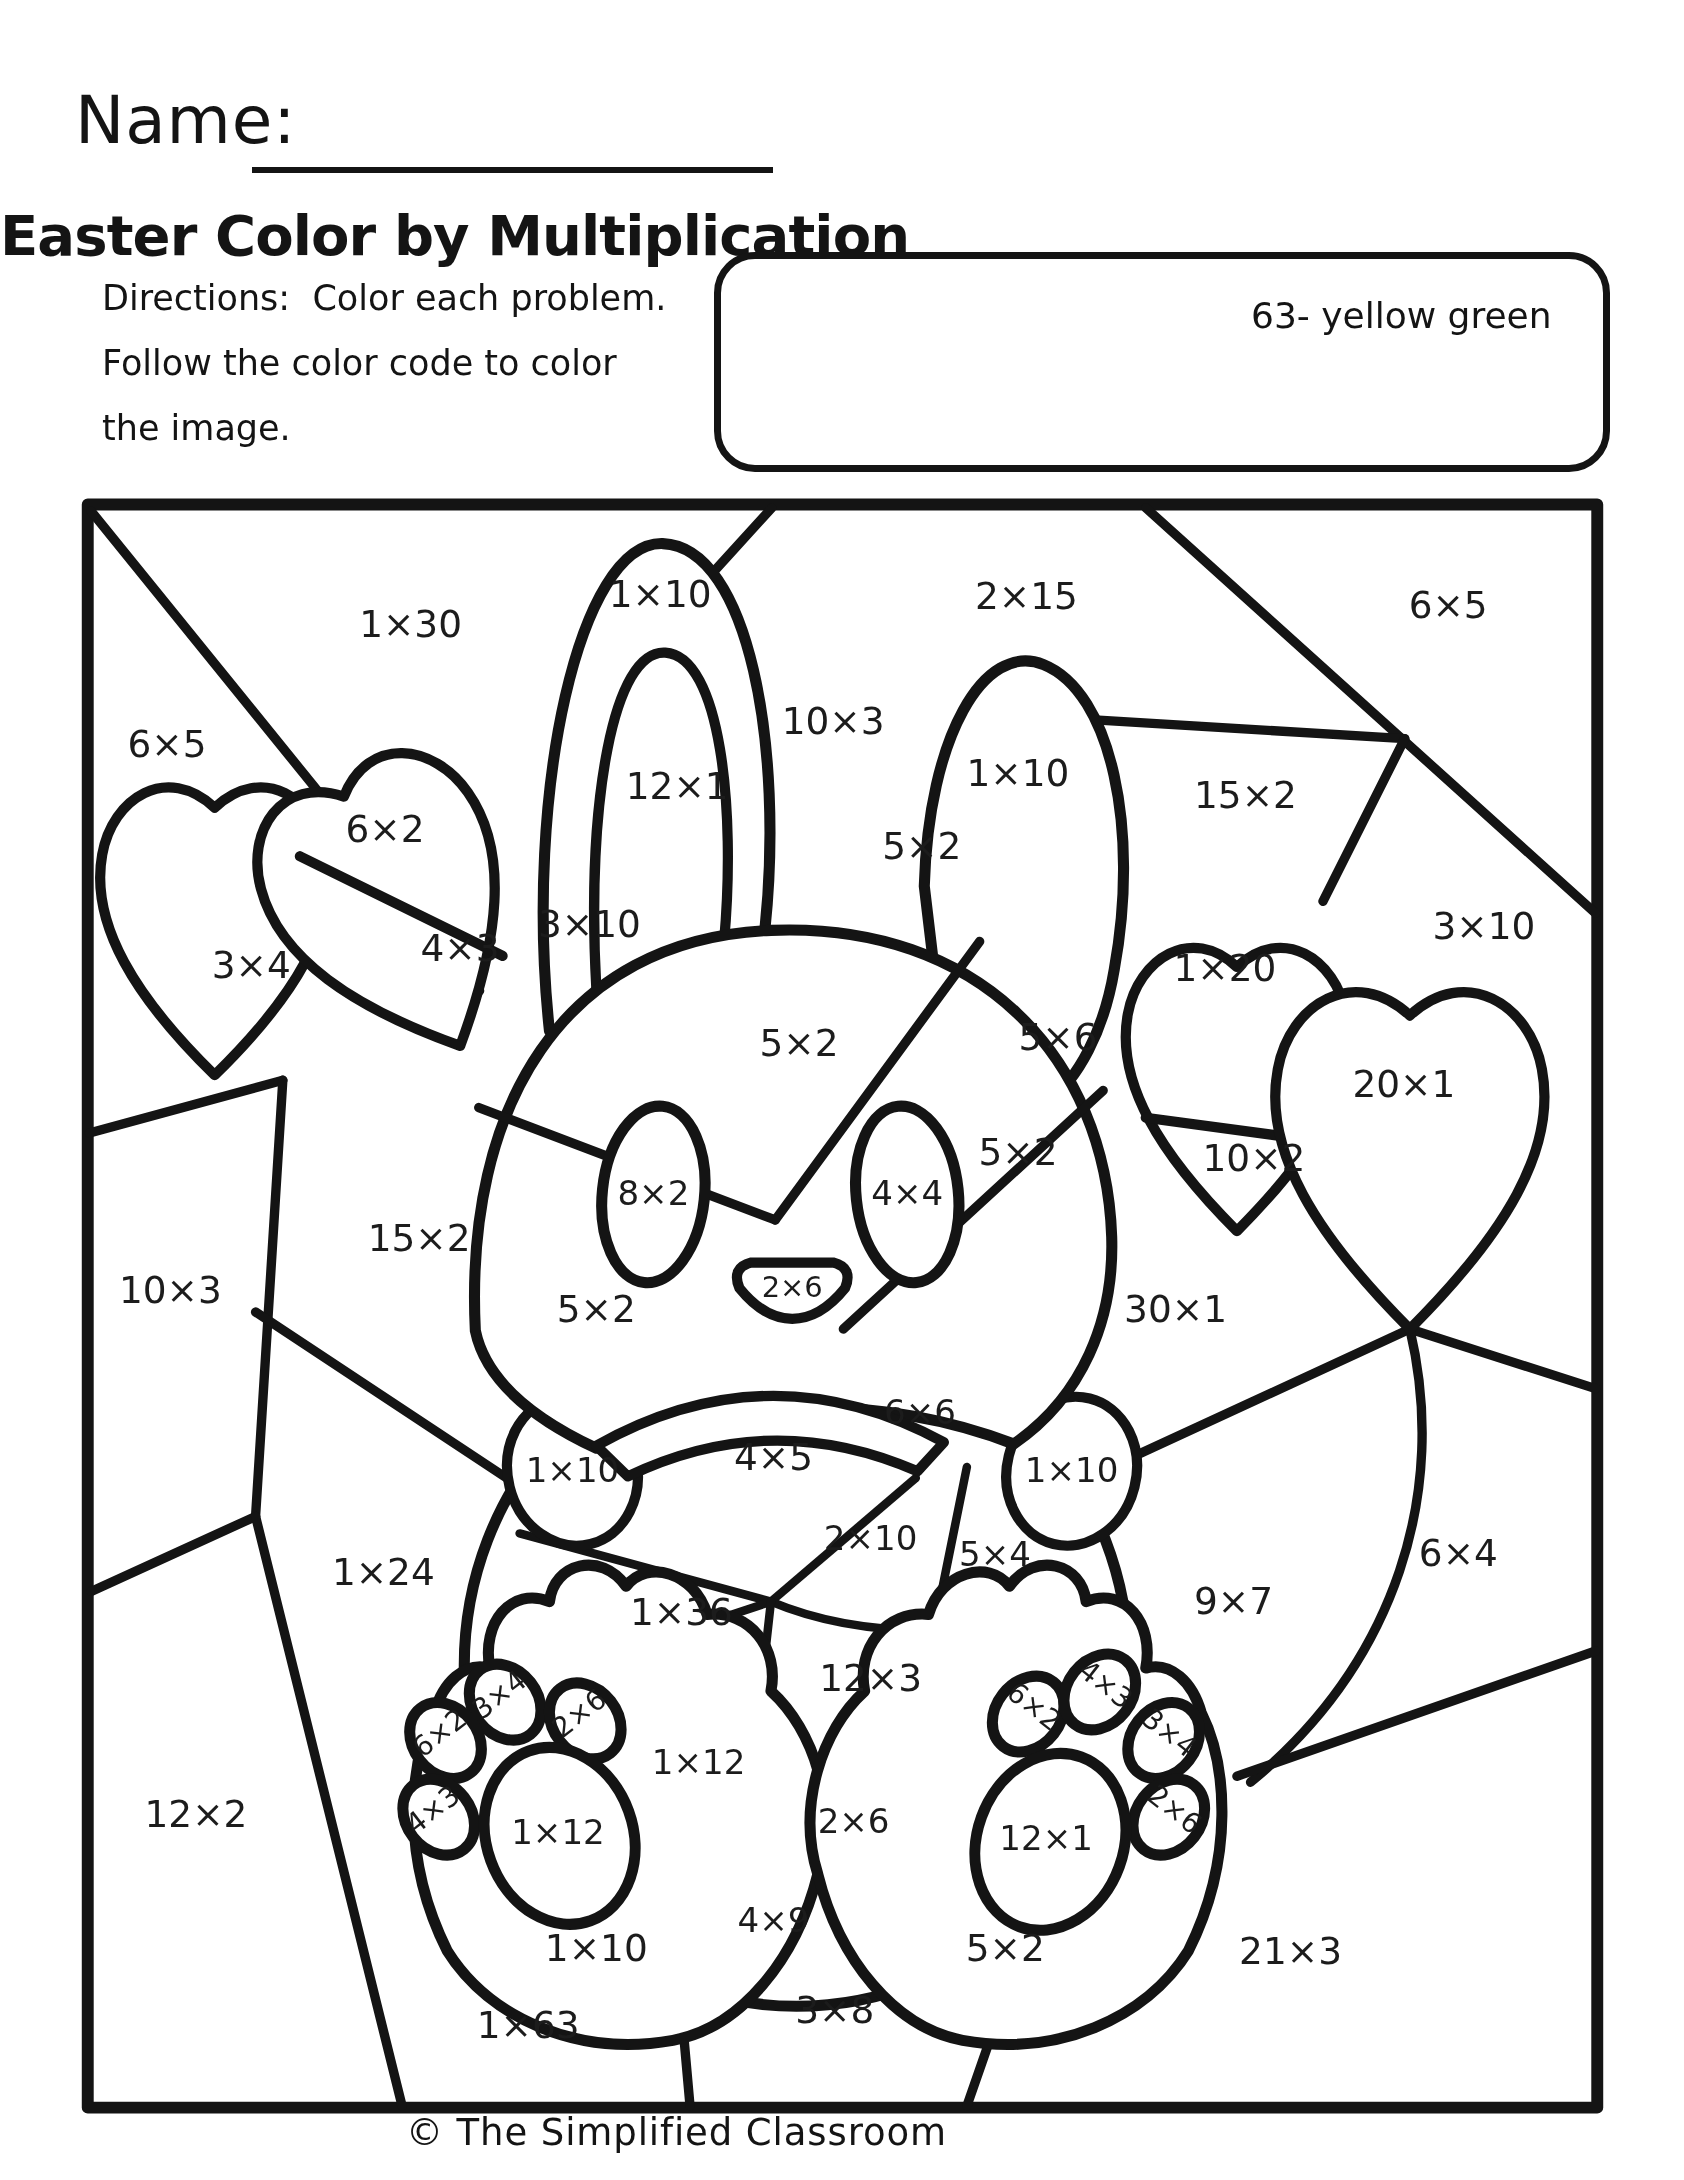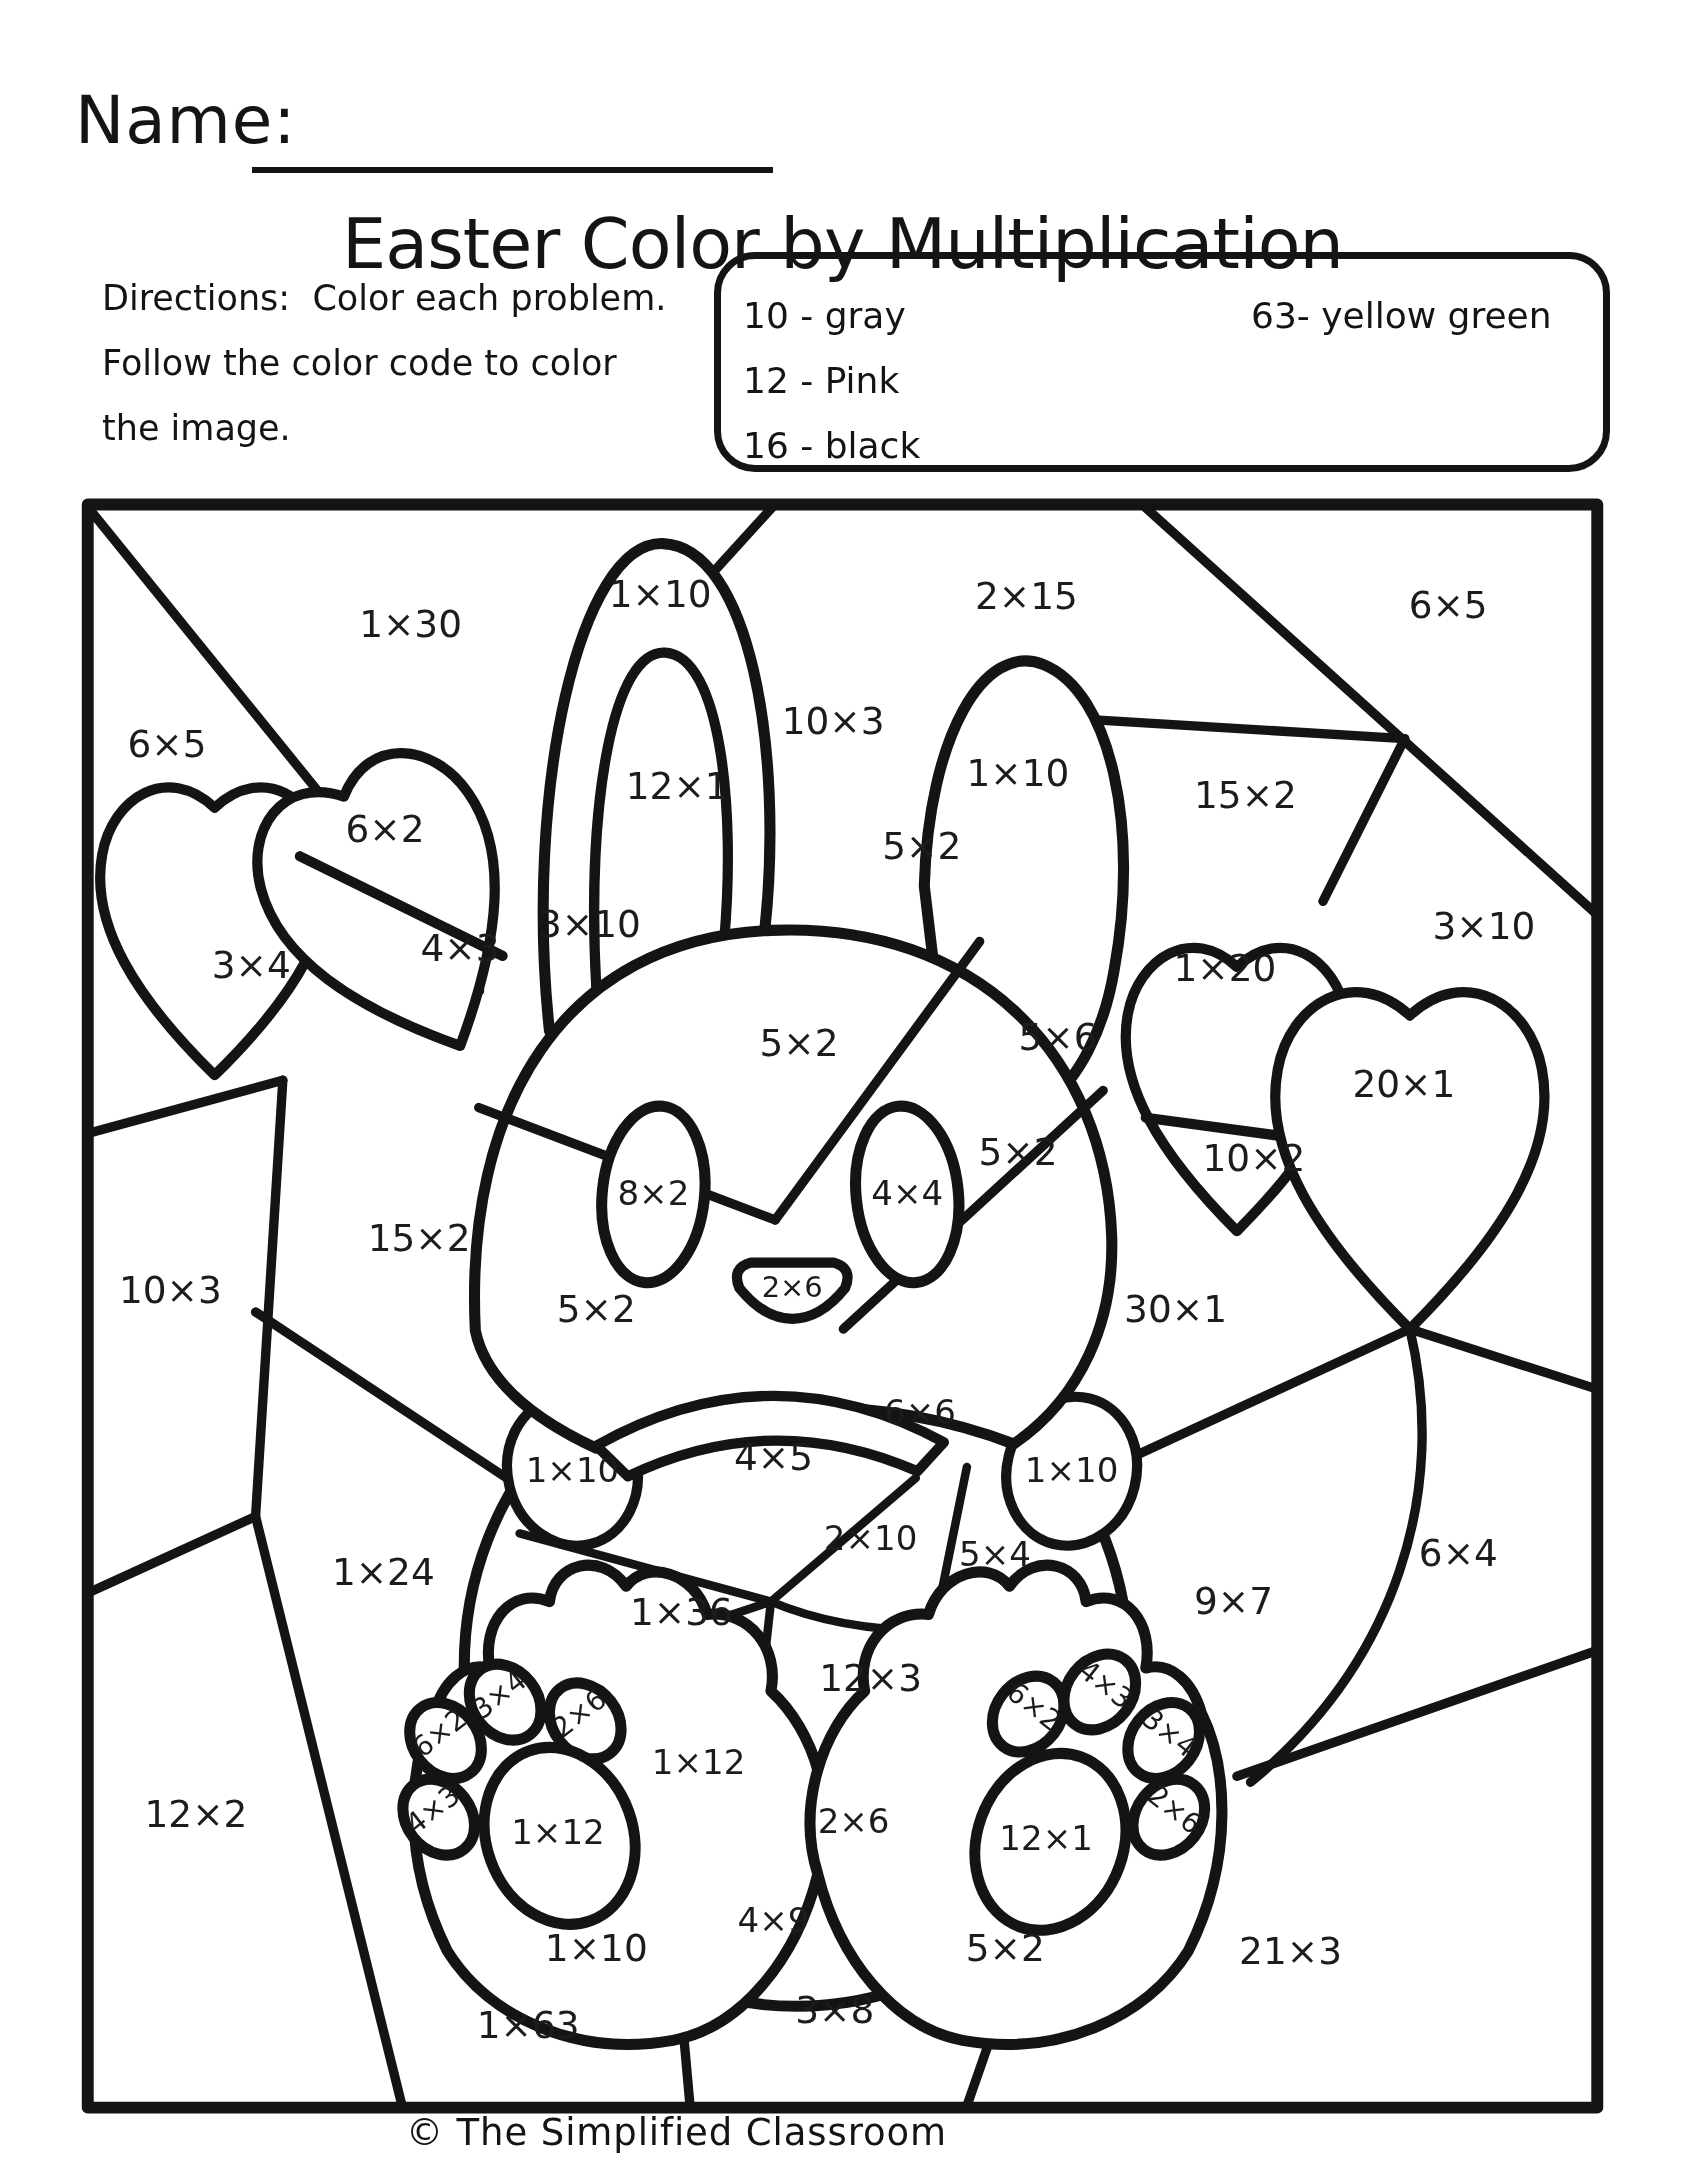--- a/index.html
+++ b/index.html
@@ -2,21 +2,21 @@
 <html style="font-size:13.6px"><head>
 <meta charset="utf-8">
 <style>
   html,body{margin:0;padding:0;background:#ffffff;}
   body{width:1685px;height:2181px;position:relative;overflow:hidden;
        font-family:"DejaVu Sans",sans-serif;color:#141414;}
   .abs{position:absolute;}
   
   #name-row{left:75px;top:82px;font-size:66px;letter-spacing:0.9px;}
   #name-line{left:252px;top:167px;width:521px;border-bottom:6px solid #141414;height:0;}
-  #page-title{left:0;top:203px;width:100%;text-align:center;font-size:70px;font-weight:400;
+  #page-title{left:0;top:203px;width:100%;text-align:left;font-size:56px;font-weight:700;
               letter-spacing:-0.9px;}
   #directions{left:102px;top:266px;font-size:35px;line-height:65px;white-space:pre;}
   
   #code-box{left:714px;top:252px;width:896px;height:220px;border:7.7px solid #141414;
             border-radius:41px;box-sizing:border-box;}
   .code-col{position:absolute;top:24px;font-size:36px;line-height:65px;white-space:pre;}
   #code-col-0{left:22px;} #code-col-1{left:252px;} #code-col-2{left:530px;}
   
   #picture{left:0;top:0;}
   svg text{font-family:"DejaVu Sans",sans-serif;fill:#1c1c1c;}
@@ -27,21 +27,20 @@
 
 <div class="abs" id="name-row">Name:</div>
 <div class="abs" id="name-line"></div>
 <div class="abs" id="page-title">Easter Color by Multiplication</div>
 
 <div class="abs" id="directions">Directions:  Color each problem.
 Follow the color code to color
 the image.</div>
 
 <div class="abs" id="code-box">
-  <div class="code-col" id="code-col-0"><div>10 - gray</div><div>12 - Pink</div><div>16 - black</div></div>
   <div class="code-col" id="code-col-2"><div>63- yellow green</div></div>
 </div>
 
 <svg class="abs" id="picture" width="1685" height="2181" viewBox="0 0 1978 2560">
   <g stroke="#141414" fill="none" stroke-linecap="round" stroke-linejoin="round">
 
     <rect x="103" y="592" width="1772" height="1882" fill="#ffffff" stroke-width="14"></rect>
 
     <g stroke-width="11">
       <path d="M107,600 L563,1163"></path>

